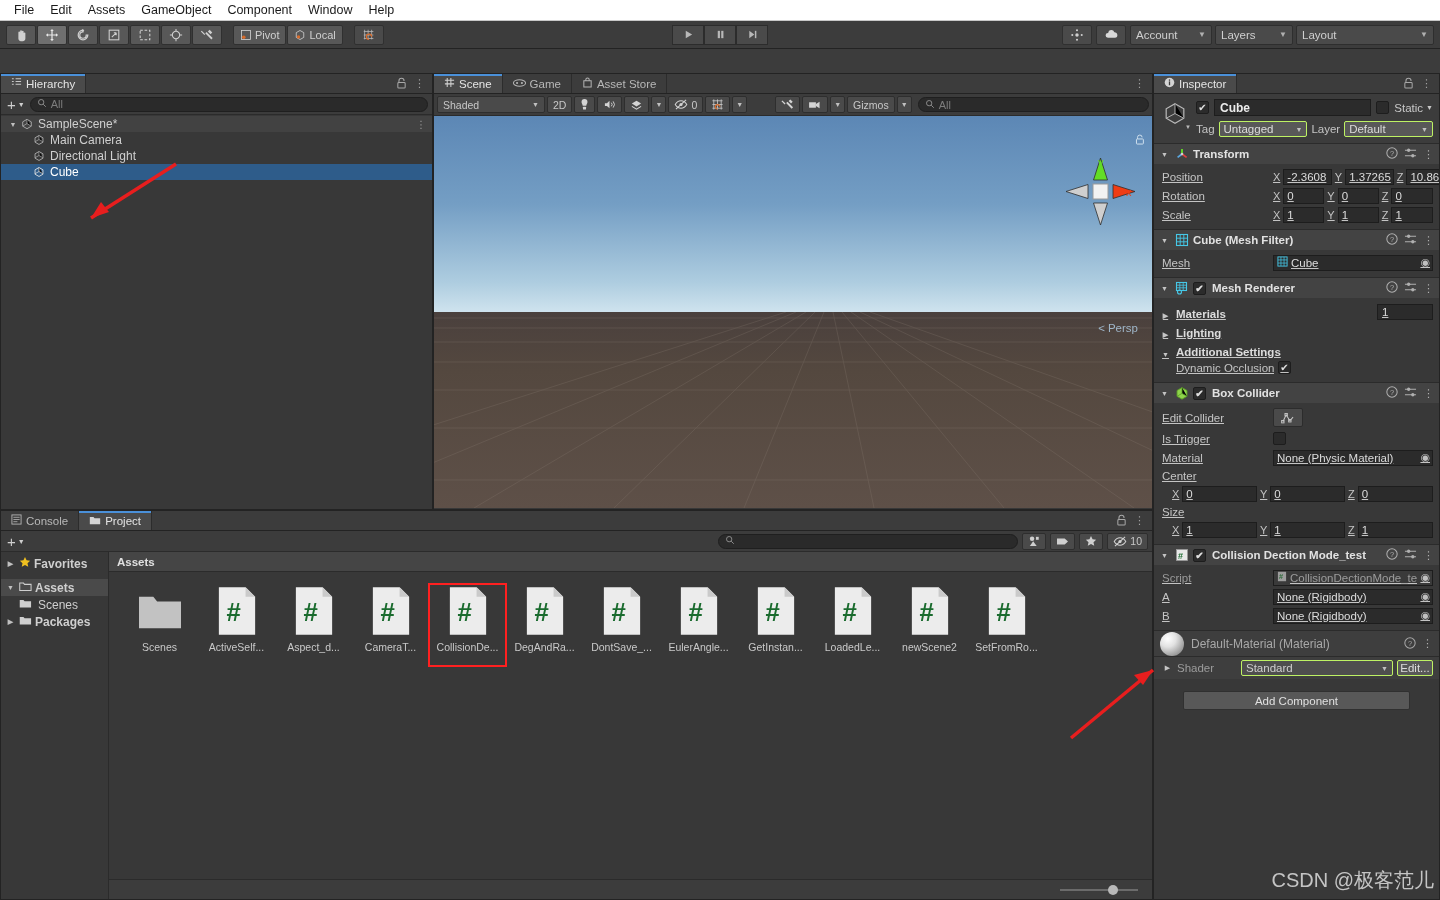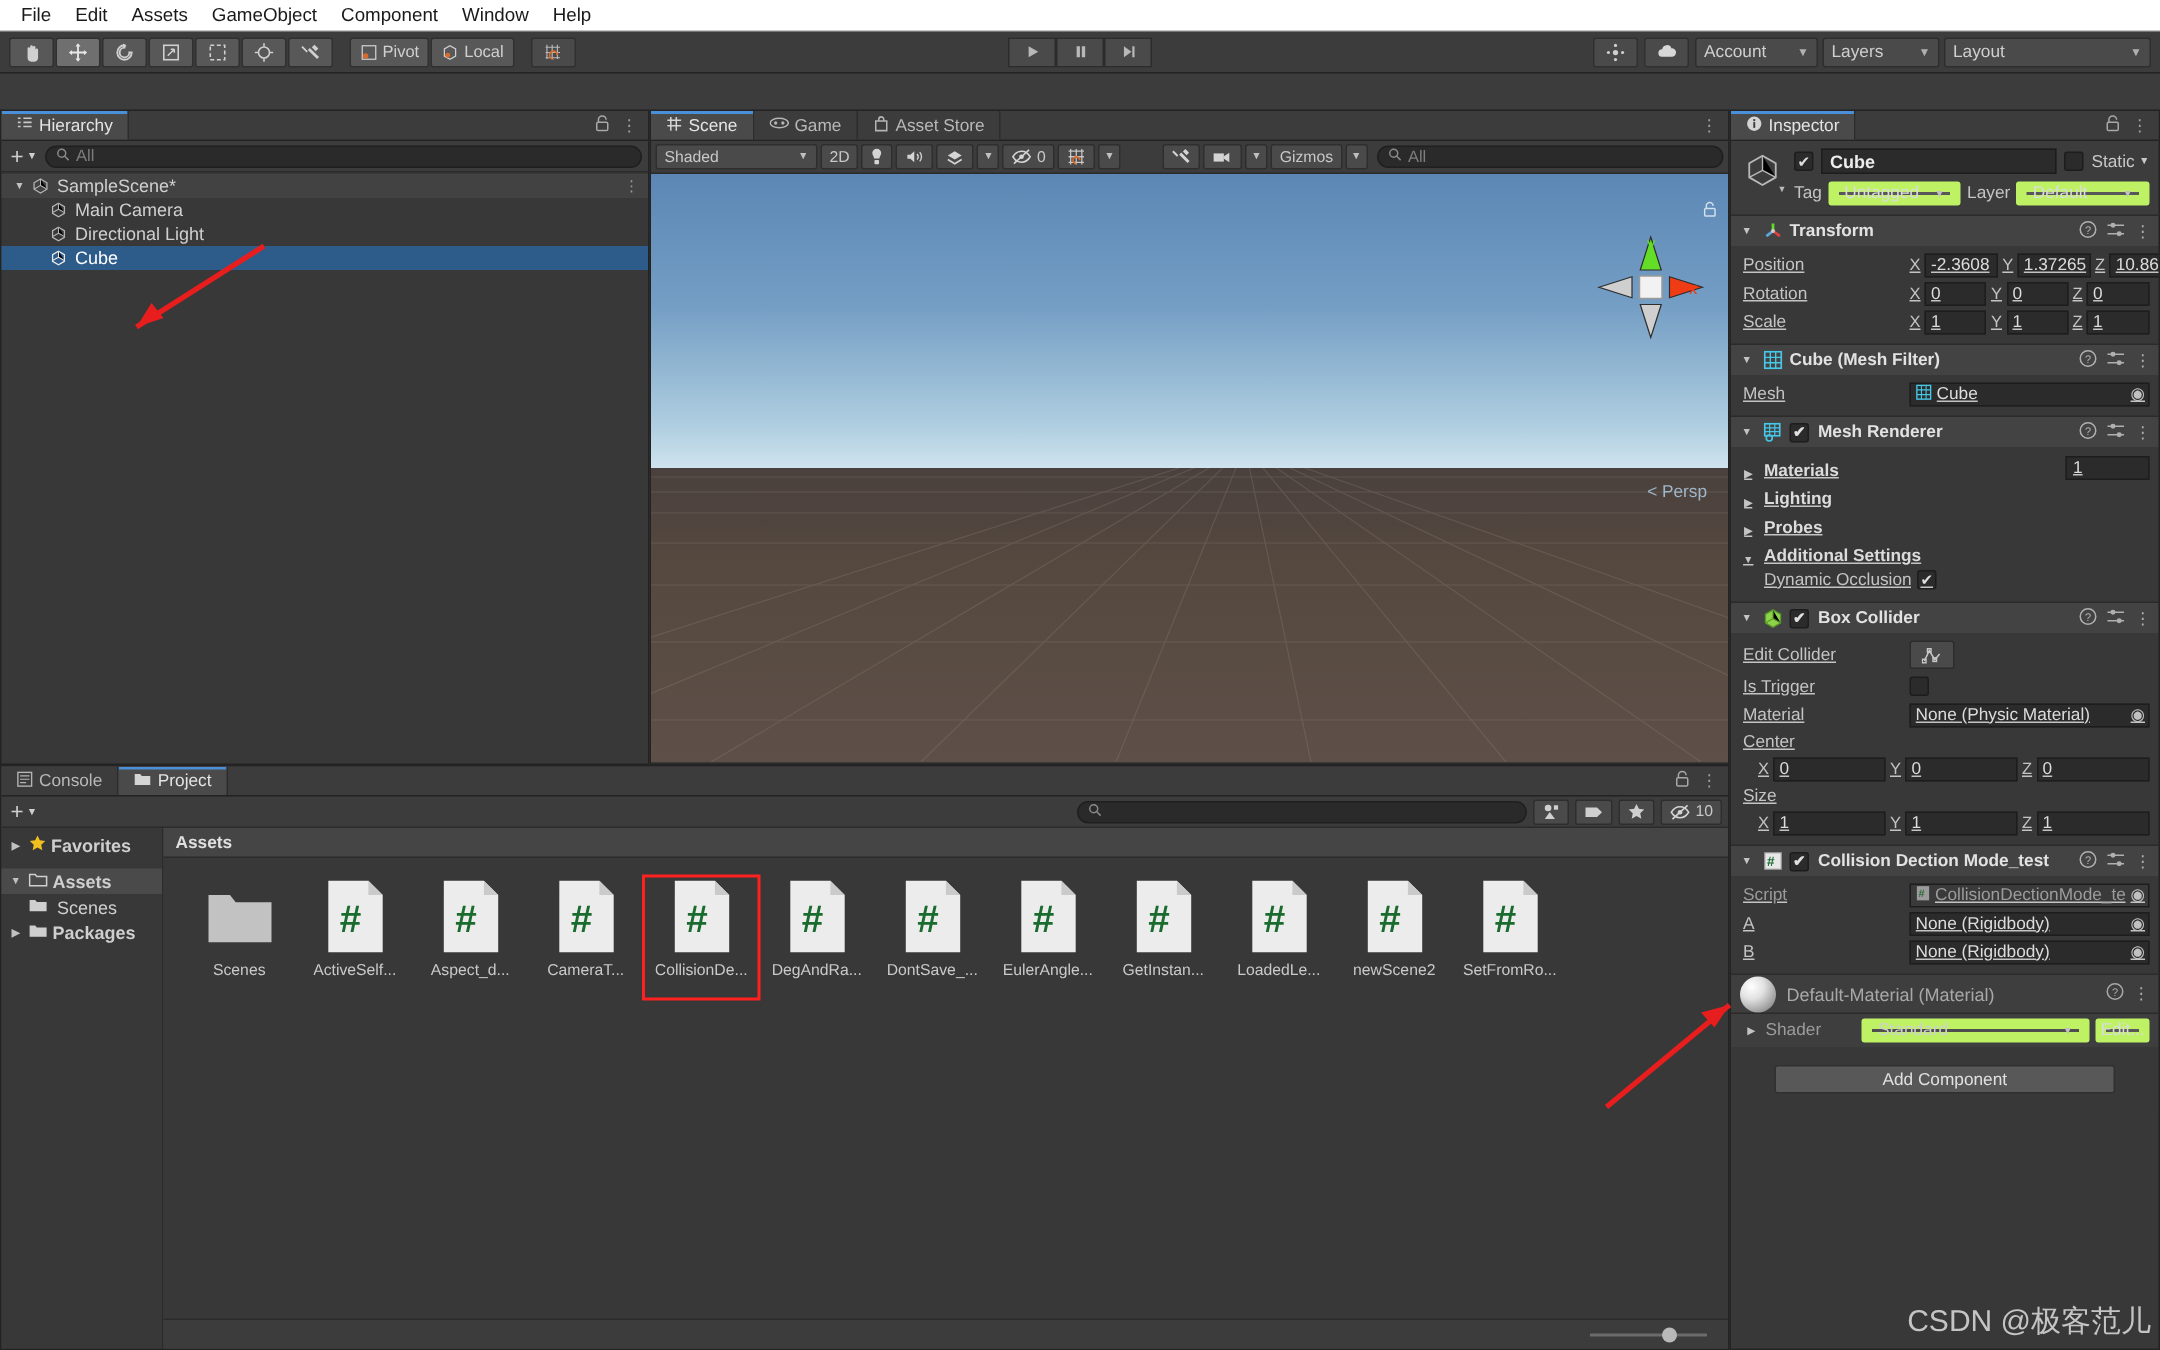--- a/index.html
+++ b/index.html
@@ -174,21 +174,21 @@
   .name-field {
     flex: 1; height: 17px; background: #2b2b2b; border: 1px solid #1d1d1d;
     display: flex; align-items: center; padding: 0 5px; color: #ececec;
     font-size: 12px; font-weight: bold;
   }
   .static-wrap { display: flex; align-items: center; gap: 3px;
                  font-size: 11.5px; color: #c8c8c8; }
   .row2 { display: flex; align-items: center; gap: 4px; margin-top: 5px; }
   .lbl { color: #c4c4c4; font-size: 11.5px; }
   .sel {
-    height: 16px; background: #585858; border: 7px solid #bef264; border-radius: 2px;
+    height: 16px; background: #585858; border: 1px solid #bef264; border-radius: 2px;
     display: flex; align-items: center; padding: 0 4px; color: #dcdcdc;
     font-size: 11.5px; flex: 1; min-width: 0;
   }
   .sel .caret { margin-left: auto; font-size: 7px; color: #c0c0c0; padding-left: 4px; }
 
   .comp { border-bottom: 1px solid #2b2b2b; }
   .comp-head {
     height: 20px; background: #434343; display: flex; align-items: center;
     padding: 0 5px; gap: 4px; font-size: 11.5px; color: #e2e2e2; font-weight: bold;
   }
@@ -912,24 +912,20 @@
               <span>Materials</span>
               <div class="count-fld">
                 <span>1</span>
               </div>
             </div>
             <div class="sub-fold">
               <span class="foldout">▶</span>
               <span>Lighting</span>
             </div>
             <div class="sub-fold">
-              <span class="foldout">▶</span>
-              <span>Probes</span>
-            </div>
-            <div class="sub-fold">
               <span class="foldout">▼</span>
               <span>Additional Settings</span>
             </div>
             <div class="prow" style="padding-left:22px">
               <span class="pname" style="width:98px">Dynamic Occlusion</span>
               <div class="cb">✔</div>
             </div>
           </div>
         </div>
 

